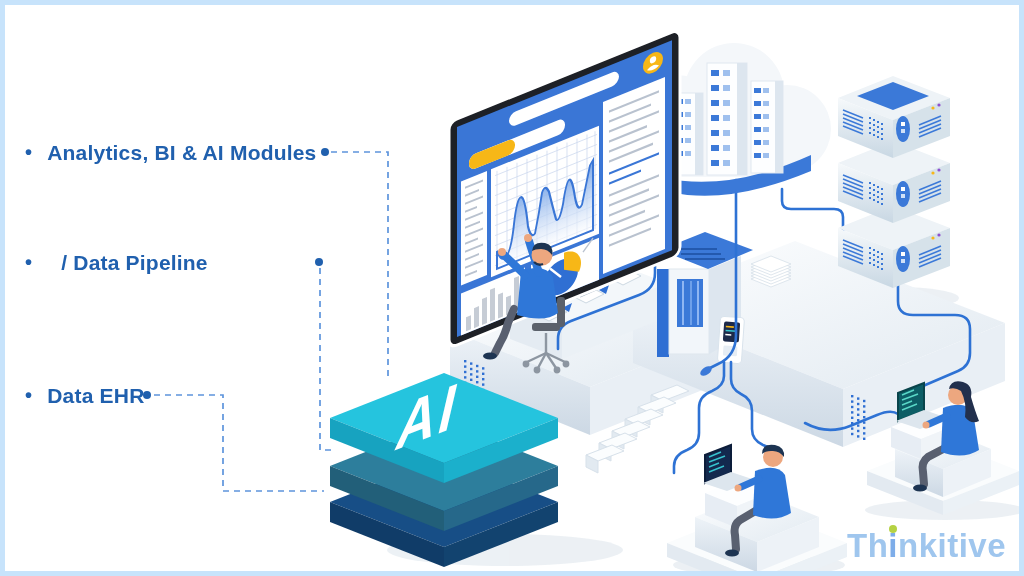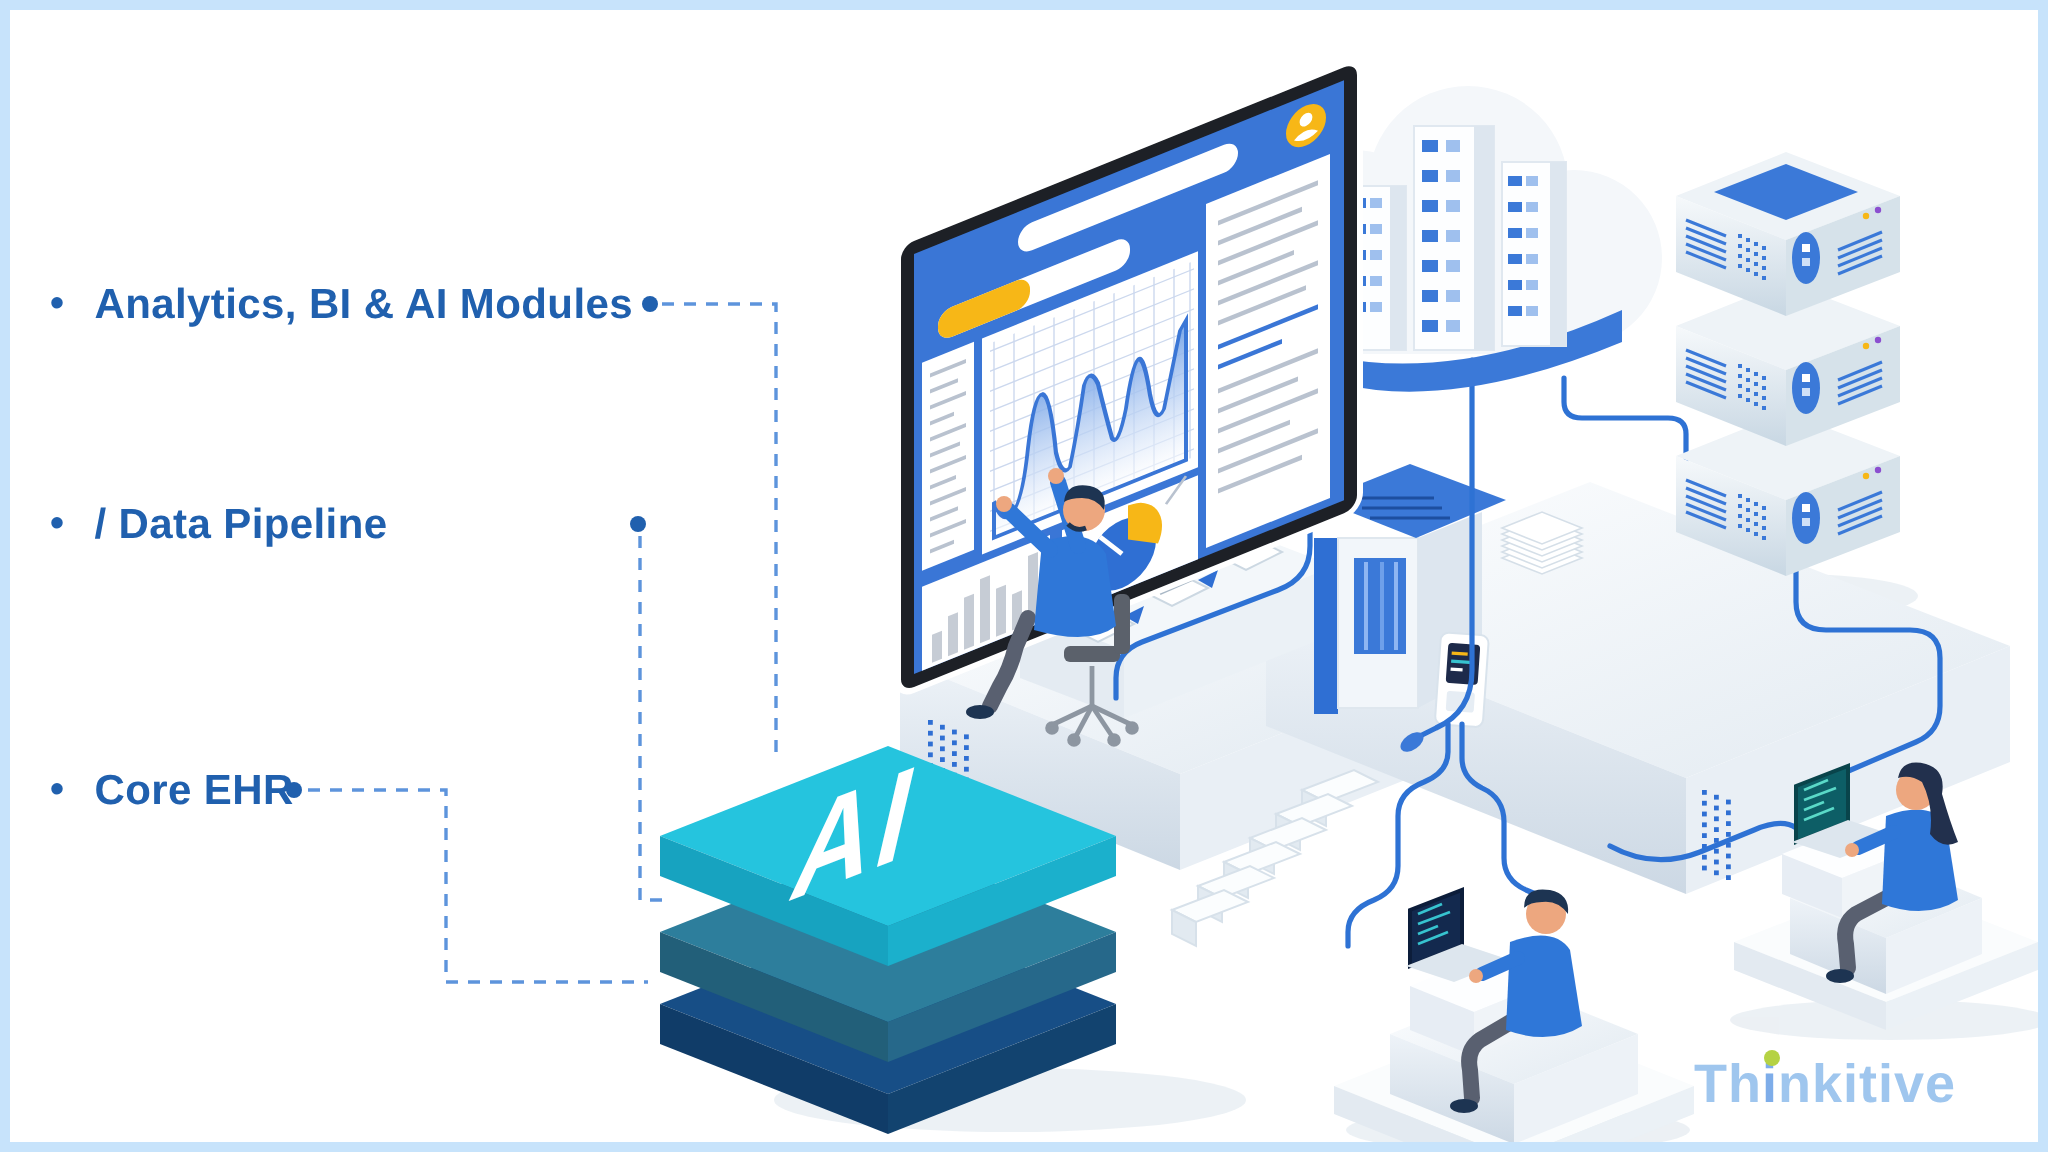--- a/index.html
+++ b/index.html
@@ -3,22 +3,22 @@
 <meta charset="utf-8">
 <style>
   html,body{margin:0;padding:0;background:#e9eef3;}
   .canvas{position:relative;width:1024px;height:576px;background:#fff;
     border:5px solid #c7e3fb;box-sizing:border-box;overflow:hidden;
     font-family:"Liberation Sans",sans-serif;}
   .scene{position:absolute;left:0;top:0;width:1014px;height:566px;}
   .label{position:absolute;left:20px;display:flex;gap:15px;color:#2060ae;
     font-weight:700;font-size:21px;line-height:27px;letter-spacing:.2px;}
   .label .bullet{font-size:20px;}
-  .label .l2{display:block;margin-left:0;}
-  .logo{position:absolute;left:842px;top:522px;font-size:27px;font-weight:700;
+  .label .l2{display:block;margin-left:14px;}
+  .logo{position:absolute;left:842px;top:522px;font-size:33px;font-weight:700;
     color:#9fc6ee;letter-spacing:.5px;}
   .logo-i{position:relative;color:#7eade9;}
   .logo-i::after{content:"";position:absolute;left:1px;top:-2px;width:8px;height:8px;
     border-radius:50%;background:#b5d243;}
 </style>
 </head>
 <body>
 
 <div class="canvas">
 
@@ -656,20 +656,20 @@
     <span>Analytics, BI &amp; AI Modules</span>
   </div>
   <div class="label" style="top:244px">
     <span class="bullet">•</span>
     <span>
       <span class="l2">/ Data Pipeline</span>
     </span>
   </div>
   <div class="label" style="top:377px">
     <span class="bullet">•</span>
-    <span>Core EHR</span>
+    <span>Data EHR</span>
   </div>
 
   <div class="logo">
     <span>Th</span><span class="logo-i">i</span><span>nkitive</span>
   </div>
 
 </div>
 
 </body></html>

